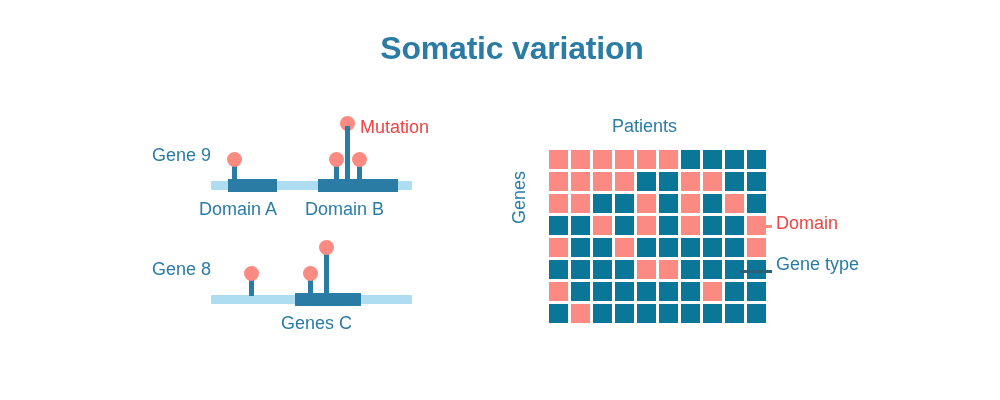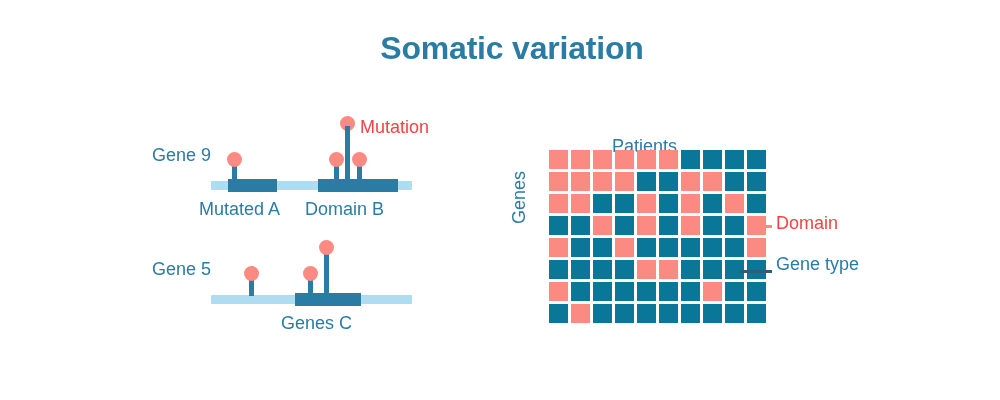--- a/index.html
+++ b/index.html
@@ -139,48 +139,48 @@
       <div class="dot" style="left:227px; top:152px;"></div>
 
       <div class="stem" style="left:334px; top:160px; height:22px;"></div>
       <div class="dot" style="left:329px; top:152px;"></div>
 
       <div class="stem" style="left:345px; top:126px; height:56px;"></div>
 
       <div class="stem" style="left:357px; top:160px; height:22px;"></div>
       <div class="dot" style="left:352px; top:152px;"></div>
 
-      <div class="lbl-blue" style="left:199px; top:199px;">Mutated A</div>
+      <div class="lbl-blue" style="left:199px; top:199px;">Domain A</div>
       <div class="lbl-blue" style="left:305px; top:199px;">Domain B</div>
     </div>
 
     <div class="gene-track">
 
-      <div class="lbl-blue" style="left:152px; top:259px;">Gene 5</div>
+      <div class="lbl-blue" style="left:152px; top:259px;">Gene 8</div>
 
       <div class="backbone" style="left:211px; top:295px; width:201px; height:9px;"></div>
 
       <div class="domain" style="left:295px; top:293px; width:66px; height:13px;"></div>
 
       <div class="stem" style="left:249px; top:274px; height:22px;"></div>
       <div class="dot" style="left:244px; top:266px;"></div>
 
       <div class="stem" style="left:308px; top:274px; height:22px;"></div>
       <div class="dot" style="left:303px; top:266px;"></div>
 
       <div class="stem" style="left:324px; top:248px; height:48px;"></div>
       <div class="dot" style="left:319px; top:240px;"></div>
 
       <div class="lbl-blue" style="left:281px; top:313px;">Genes C</div>
     </div>
   </div>
 
   <div>
 
-    <div class="lbl-blue" style="left:612px; top:136px;">Patients</div>
+    <div class="lbl-blue" style="left:612px; top:116px;">Patients</div>
 
     <div class="axis-genes">Genes</div>
 
     <div id="heatmap">
         <div class="hm-row"><div class="hm-cell mut"></div><div class="hm-cell mut"></div><div class="hm-cell mut"></div><div class="hm-cell mut"></div><div class="hm-cell mut"></div><div class="hm-cell mut"></div><div class="hm-cell wild"></div><div class="hm-cell wild"></div><div class="hm-cell wild"></div><div class="hm-cell wild"></div></div>
         <div class="hm-row"><div class="hm-cell mut"></div><div class="hm-cell mut"></div><div class="hm-cell mut"></div><div class="hm-cell mut"></div><div class="hm-cell wild"></div><div class="hm-cell wild"></div><div class="hm-cell mut"></div><div class="hm-cell mut"></div><div class="hm-cell wild"></div><div class="hm-cell wild"></div></div>
         <div class="hm-row"><div class="hm-cell mut"></div><div class="hm-cell mut"></div><div class="hm-cell wild"></div><div class="hm-cell wild"></div><div class="hm-cell mut"></div><div class="hm-cell wild"></div><div class="hm-cell mut"></div><div class="hm-cell wild"></div><div class="hm-cell mut"></div><div class="hm-cell wild"></div></div>
         <div class="hm-row"><div class="hm-cell wild"></div><div class="hm-cell wild"></div><div class="hm-cell mut"></div><div class="hm-cell wild"></div><div class="hm-cell mut"></div><div class="hm-cell wild"></div><div class="hm-cell mut"></div><div class="hm-cell wild"></div><div class="hm-cell wild"></div><div class="hm-cell mut"></div></div>
         <div class="hm-row"><div class="hm-cell mut"></div><div class="hm-cell wild"></div><div class="hm-cell wild"></div><div class="hm-cell mut"></div><div class="hm-cell wild"></div><div class="hm-cell wild"></div><div class="hm-cell wild"></div><div class="hm-cell wild"></div><div class="hm-cell wild"></div><div class="hm-cell mut"></div></div>
         <div class="hm-row"><div class="hm-cell wild"></div><div class="hm-cell wild"></div><div class="hm-cell wild"></div><div class="hm-cell wild"></div><div class="hm-cell mut"></div><div class="hm-cell mut"></div><div class="hm-cell wild"></div><div class="hm-cell wild"></div><div class="hm-cell wild"></div><div class="hm-cell wild"></div></div>

